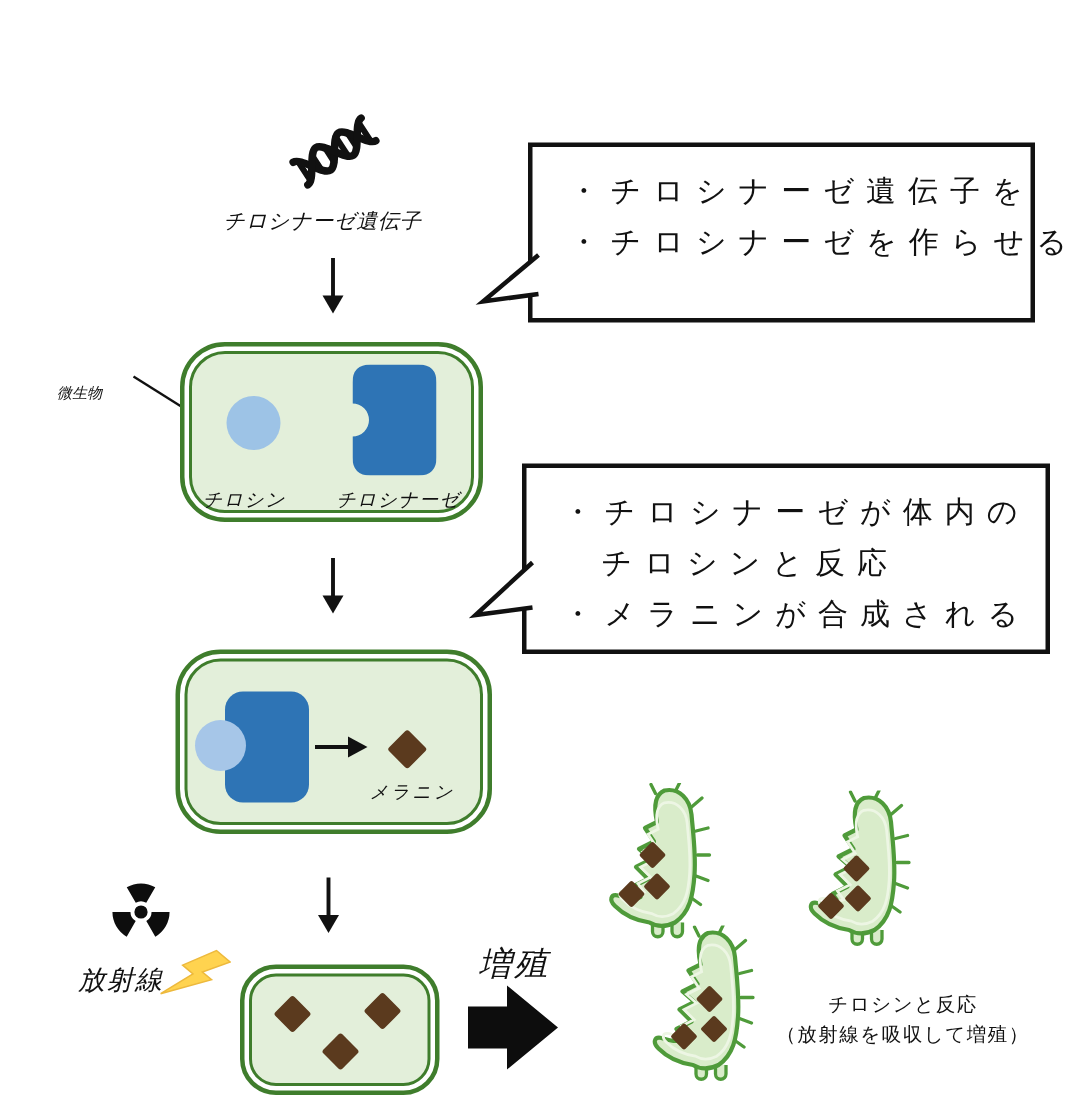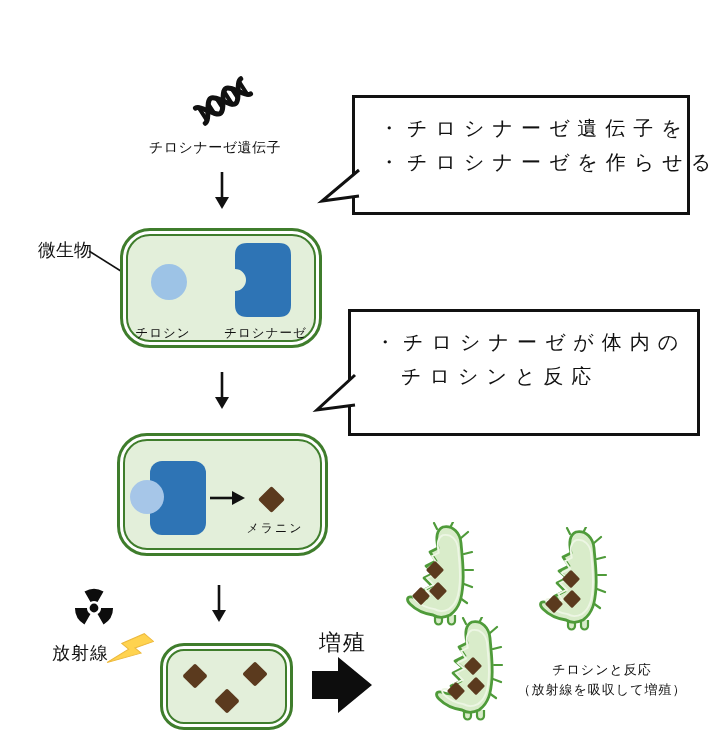--- a/index.html
+++ b/index.html
@@ -2,21 +2,21 @@
 <html lang="ja"><head>
 <meta charset="utf-8">
 <style>
   html,body{margin:0;padding:0;}
   body{
     width:720px;height:745px;position:relative;overflow:hidden;
     background:#ffffff;color:#111;
     font-family:"Liberation Sans", sans-serif;
   }
   .abs{position:absolute;}
-  .lbl{white-space:nowrap;}
+  .lbl{white-space:nowrap;font-style:italic;}
   
   .cell{
     position:absolute;background:#ffffff;
     border:3px solid #3f7d2c;box-sizing:border-box;
   }
   .cell-inner{
     position:absolute;inset:3px;background:#e3efda;
     border:2px solid #3f7d2c;box-sizing:border-box;
   }
   .r28{border-radius:30px;} .r28i{border-radius:24px;}
@@ -68,21 +68,21 @@
 </svg>
 
 <div class="bubble" style="left:352px;top:95px;width:338px;height:120px">
   <svg class="tail" style="left:-37px;top:70px" width="42" height="44" viewBox="0 0 42 44">
     <path d="M41,2 L4,33 L41,28" fill="#ffffff" stroke="#111" stroke-width="3" stroke-linejoin="miter"></path>
   </svg>
   <div class="bline">・チロシナーゼ遺伝子を</div>
   <div class="bline">・チロシナーゼを作らせる</div>
 </div>
 
-<div class="abs lbl" style="left:38px;top:238px;font-size:18px">微生物</div>
+<div class="abs lbl" style="left:38px;top:255px;font-size:10px">微生物</div>
 <svg class="abs" style="left:85px;top:245px" width="42" height="32" viewBox="0 0 42 32">
   <line x1="4" y1="6" x2="39" y2="28" stroke="#111" stroke-width="1.6"></line>
 </svg>
 
 <div class="cell r28" style="left:120px;top:228px;width:202px;height:120px">
   <div class="cell-inner r28i"></div>
 </div>
 <div class="circle" style="left:151px;top:264px;width:36px;height:36px"></div>
 <svg class="abs" style="left:235px;top:243px" width="56" height="74" viewBox="0 0 56 74">
   <path d="M12,0 H44 Q56,0 56,12 V62 Q56,74 44,74 H12 Q0,74 0,62 V48 A11,11 0 0 0 0,26 V12 Q0,0 12,0 Z" fill="#2e74b5"></path>
@@ -94,20 +94,21 @@
   <line x1="10" y1="2" x2="10" y2="30" stroke="#111" stroke-width="2.6"></line>
   <polygon points="3,27 17,27 10,39" fill="#111"></polygon>
 </svg>
 
 <div class="bubble" style="left:348px;top:309px;width:352px;height:127px">
   <svg class="tail" style="left:-37px;top:60px" width="42" height="48" viewBox="0 0 42 48">
     <path d="M41,3 L3,38 L41,33" fill="#ffffff" stroke="#111" stroke-width="3" stroke-linejoin="miter"></path>
   </svg>
   <div class="bline">・チロシナーゼが体内の</div>
   <div class="bline cont">チロシンと反応</div>
+  <div class="bline">・メラニンが合成される</div>
 </div>
 
 <div class="cell r28" style="left:117px;top:433px;width:211px;height:123px">
   <div class="cell-inner r28i"></div>
 </div>
 <div class="blob" style="left:150px;top:461px;width:56px;height:74px"></div>
 <div class="circle" style="left:130px;top:480px;width:34px;height:34px;background:#a6c6e8"></div>
 <svg class="abs" style="left:208px;top:488px" width="38" height="20" viewBox="0 0 38 20">
   <line x1="2" y1="10" x2="26" y2="10" stroke="#111" stroke-width="2.6"></line>
   <polygon points="24,3 24,17 37,10" fill="#111"></polygon>

